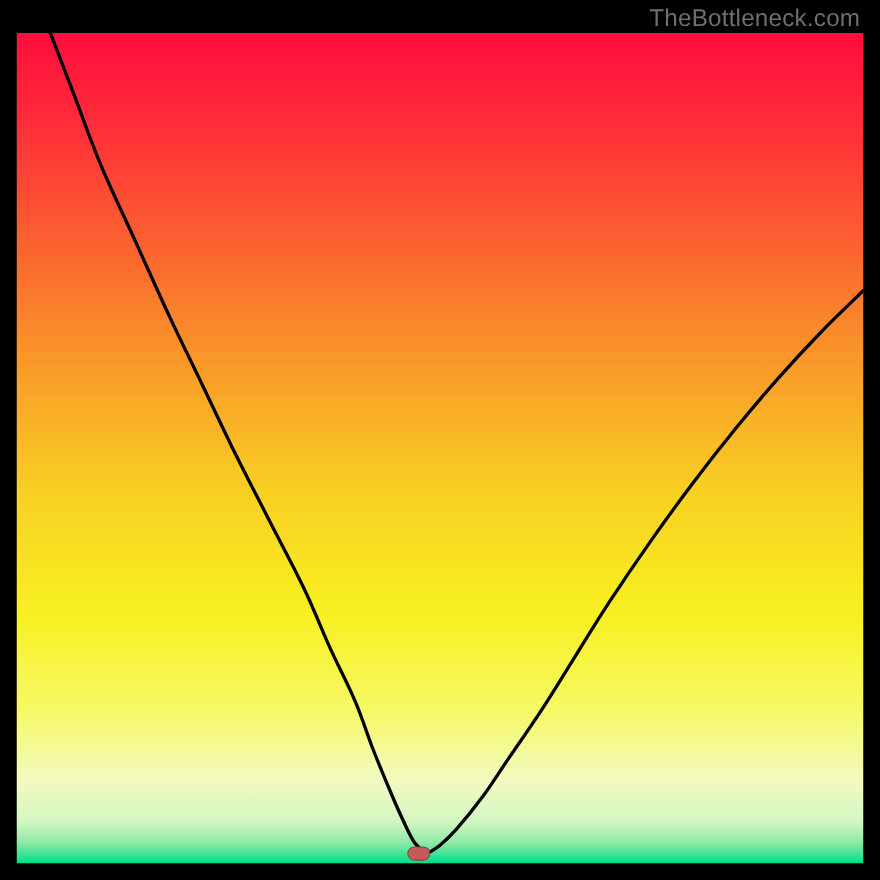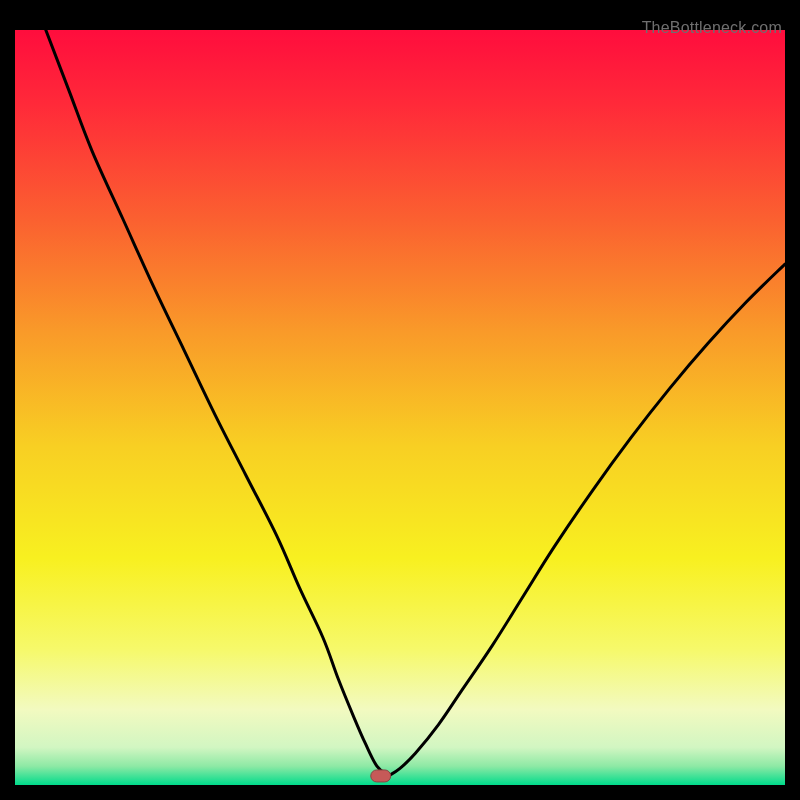--- a/index.html
+++ b/index.html
@@ -15,24 +15,23 @@
     position: relative;
     width: 800px;
     height: 800px;
     background: #000;
   }
   .watermark {
     position: absolute;
     top: 4px;
     right: 18px;
     color: #6f6f6f;
-    font-size: 16px;
+    font-size: 22px;
     letter-spacing: 0.2px;
     z-index: 20;
-    margin-top: 15px;
   }
   .plot-wrap {
     position: absolute;
     left: 15px;
     top: 30px;
     width: 770px;
     height: 755px;
     background: #000;
   }
   svg {

